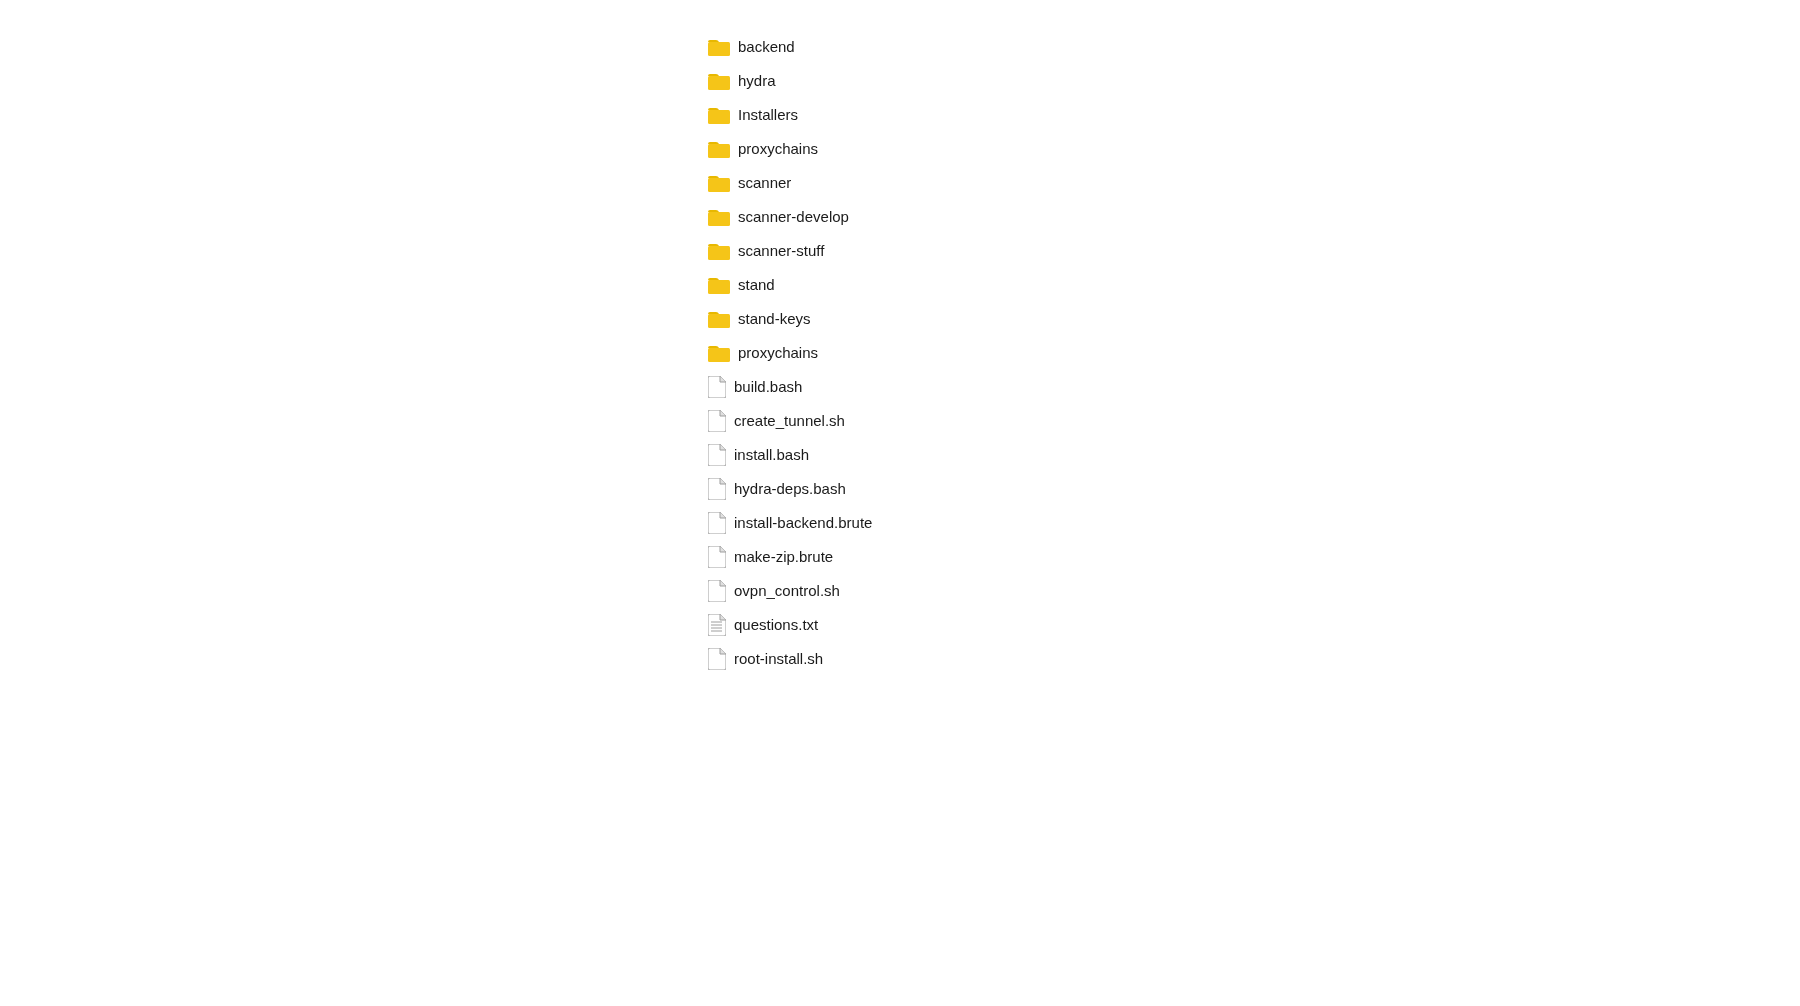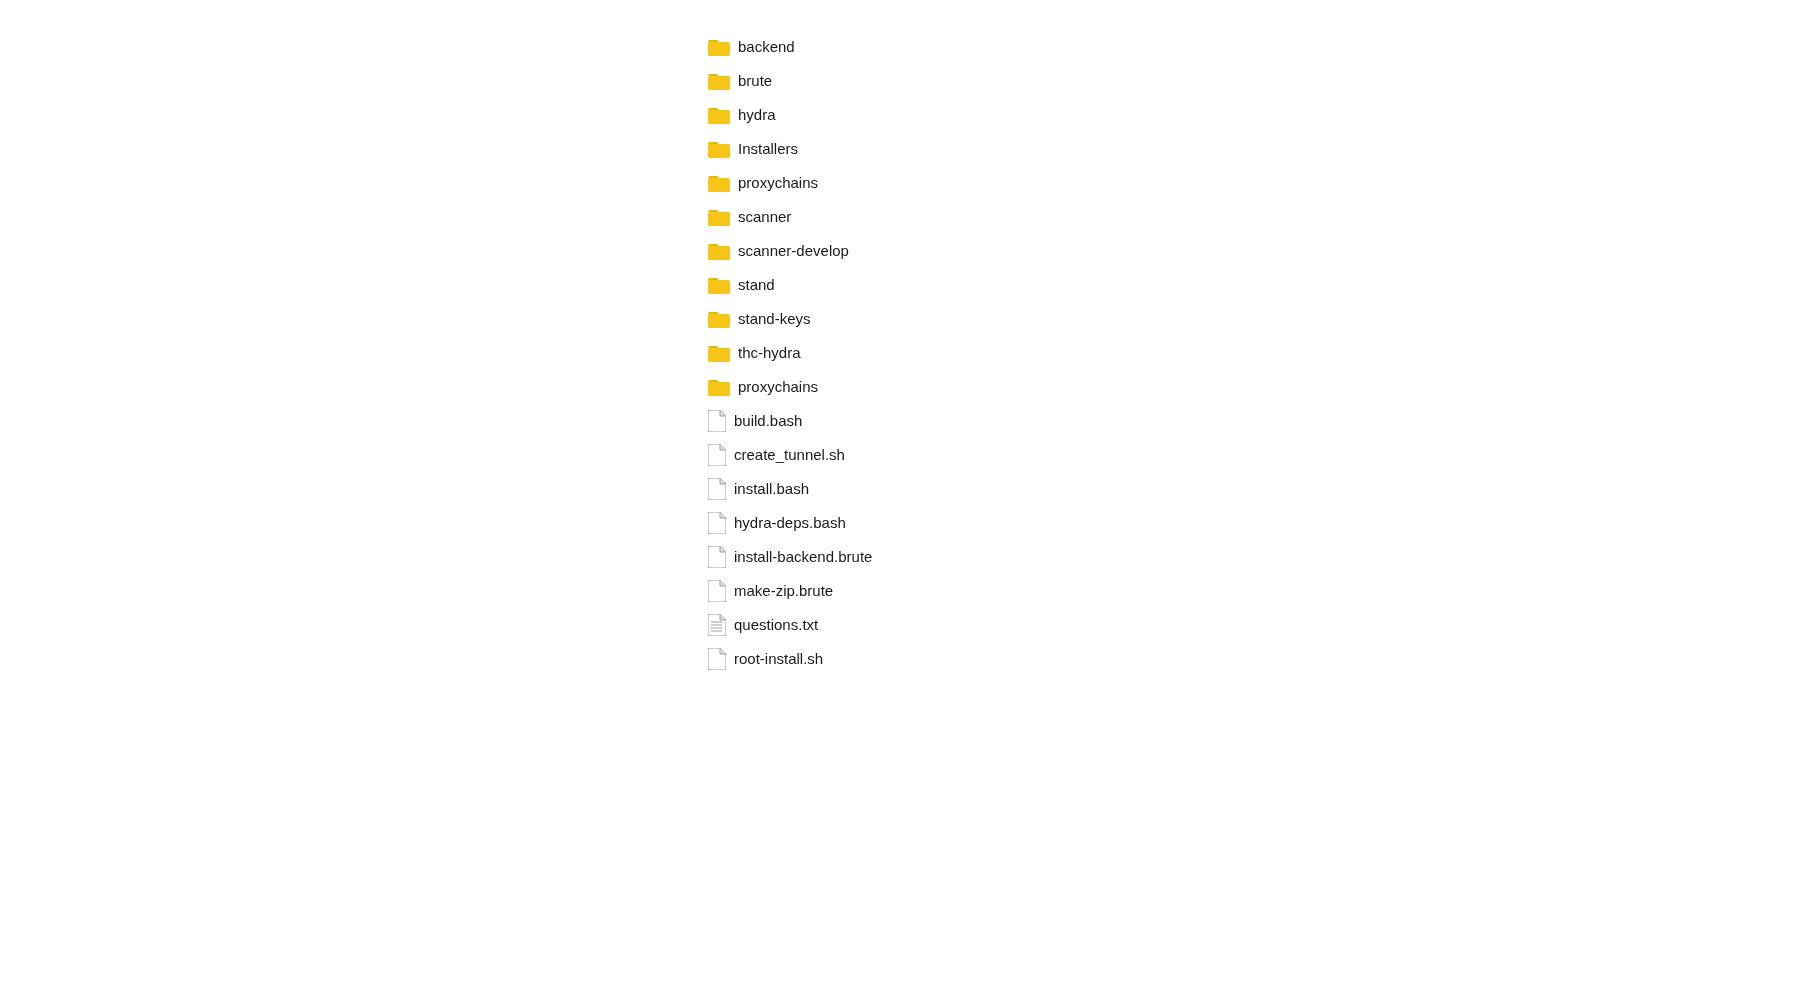--- a/index.html
+++ b/index.html
@@ -77,27 +77,20 @@
           <rect x="0" y="4" width="22" height="14" rx="1.5" fill="#F5C518"></rect>
           <path d="M0 4 Q0 2 2 2 L8 2 Q10 2 11 4 Z" fill="#E8B800"></path>
         </svg></span>
       <span class="item-label">backend</span>
     </div>
     <div class="file-item">
       <span class="folder-icon"><svg width="22" height="18" viewBox="0 0 22 18" fill="none">
           <rect x="0" y="4" width="22" height="14" rx="1.5" fill="#F5C518"></rect>
           <path d="M0 4 Q0 2 2 2 L8 2 Q10 2 11 4 Z" fill="#E8B800"></path>
         </svg></span>
-      <span class="item-label">brute</span>
-    </div>
-    <div class="file-item">
-      <span class="folder-icon"><svg width="22" height="18" viewBox="0 0 22 18" fill="none">
-          <rect x="0" y="4" width="22" height="14" rx="1.5" fill="#F5C518"></rect>
-          <path d="M0 4 Q0 2 2 2 L8 2 Q10 2 11 4 Z" fill="#E8B800"></path>
-        </svg></span>
       <span class="item-label">hydra</span>
     </div>
     <div class="file-item">
       <span class="folder-icon"><svg width="22" height="18" viewBox="0 0 22 18" fill="none">
           <rect x="0" y="4" width="22" height="14" rx="1.5" fill="#F5C518"></rect>
           <path d="M0 4 Q0 2 2 2 L8 2 Q10 2 11 4 Z" fill="#E8B800"></path>
         </svg></span>
       <span class="item-label">Installers</span>
     </div>
     <div class="file-item">
@@ -119,41 +112,41 @@
           <rect x="0" y="4" width="22" height="14" rx="1.5" fill="#F5C518"></rect>
           <path d="M0 4 Q0 2 2 2 L8 2 Q10 2 11 4 Z" fill="#E8B800"></path>
         </svg></span>
       <span class="item-label">scanner-develop</span>
     </div>
     <div class="file-item">
       <span class="folder-icon"><svg width="22" height="18" viewBox="0 0 22 18" fill="none">
           <rect x="0" y="4" width="22" height="14" rx="1.5" fill="#F5C518"></rect>
           <path d="M0 4 Q0 2 2 2 L8 2 Q10 2 11 4 Z" fill="#E8B800"></path>
         </svg></span>
+      <span class="item-label">scanner-stuff</span>
+    </div>
+    <div class="file-item">
+      <span class="folder-icon"><svg width="22" height="18" viewBox="0 0 22 18" fill="none">
+          <rect x="0" y="4" width="22" height="14" rx="1.5" fill="#F5C518"></rect>
+          <path d="M0 4 Q0 2 2 2 L8 2 Q10 2 11 4 Z" fill="#E8B800"></path>
+        </svg></span>
       <span class="item-label">stand</span>
     </div>
     <div class="file-item">
       <span class="folder-icon"><svg width="22" height="18" viewBox="0 0 22 18" fill="none">
           <rect x="0" y="4" width="22" height="14" rx="1.5" fill="#F5C518"></rect>
           <path d="M0 4 Q0 2 2 2 L8 2 Q10 2 11 4 Z" fill="#E8B800"></path>
         </svg></span>
       <span class="item-label">stand-keys</span>
     </div>
     <div class="file-item">
       <span class="folder-icon"><svg width="22" height="18" viewBox="0 0 22 18" fill="none">
           <rect x="0" y="4" width="22" height="14" rx="1.5" fill="#F5C518"></rect>
           <path d="M0 4 Q0 2 2 2 L8 2 Q10 2 11 4 Z" fill="#E8B800"></path>
         </svg></span>
-      <span class="item-label">thc-hydra</span>
-    </div>
-    <div class="file-item">
-      <span class="folder-icon"><svg width="22" height="18" viewBox="0 0 22 18" fill="none">
-          <rect x="0" y="4" width="22" height="14" rx="1.5" fill="#F5C518"></rect>
-          <path d="M0 4 Q0 2 2 2 L8 2 Q10 2 11 4 Z" fill="#E8B800"></path>
-        </svg></span>
       <span class="item-label">proxychains</span>
     </div>
     <div class="file-item">
       <span class="file-icon"><svg width="18" height="22" viewBox="0 0 18 22" fill="none">
           <path d="M2 0 L12 0 L18 6 L18 20 Q18 22 16 22 L2 22 Q0 22 0 20 L0 2 Q0 0 2 0 Z" fill="#ffffff" stroke="#9e9e9e" stroke-width="1"></path>
           <path d="M12 0 L12 6 L18 6" fill="#e0e0e0" stroke="#9e9e9e" stroke-width="1"></path>
         </svg></span>
       <span class="item-label">build.bash</span>
     </div>
     <div class="file-item">
@@ -183,20 +176,27 @@
           <path d="M12 0 L12 6 L18 6" fill="#e0e0e0" stroke="#9e9e9e" stroke-width="1"></path>
         </svg></span>
       <span class="item-label">install-backend.brute</span>
     </div>
     <div class="file-item">
       <span class="file-icon"><svg width="18" height="22" viewBox="0 0 18 22" fill="none">
           <path d="M2 0 L12 0 L18 6 L18 20 Q18 22 16 22 L2 22 Q0 22 0 20 L0 2 Q0 0 2 0 Z" fill="#ffffff" stroke="#9e9e9e" stroke-width="1"></path>
           <path d="M12 0 L12 6 L18 6" fill="#e0e0e0" stroke="#9e9e9e" stroke-width="1"></path>
         </svg></span>
       <span class="item-label">make-zip.brute</span>
+    </div>
+    <div class="file-item">
+      <span class="file-icon"><svg width="18" height="22" viewBox="0 0 18 22" fill="none">
+          <path d="M2 0 L12 0 L18 6 L18 20 Q18 22 16 22 L2 22 Q0 22 0 20 L0 2 Q0 0 2 0 Z" fill="#ffffff" stroke="#9e9e9e" stroke-width="1"></path>
+          <path d="M12 0 L12 6 L18 6" fill="#e0e0e0" stroke="#9e9e9e" stroke-width="1"></path>
+        </svg></span>
+      <span class="item-label">ovpn_control.sh</span>
     </div>
     <div class="file-item">
       <span class="file-text-icon"><svg width="18" height="22" viewBox="0 0 18 22" fill="none">
           <path d="M2 0 L12 0 L18 6 L18 20 Q18 22 16 22 L2 22 Q0 22 0 20 L0 2 Q0 0 2 0 Z" fill="#ffffff" stroke="#9e9e9e" stroke-width="1"></path>
           <path d="M12 0 L12 6 L18 6" fill="#e0e0e0" stroke="#9e9e9e" stroke-width="1"></path>
           <line x1="3" y1="8" x2="14" y2="8" stroke="#9e9e9e" stroke-width="1"></line>
           <line x1="3" y1="11" x2="14" y2="11" stroke="#9e9e9e" stroke-width="1"></line>
           <line x1="3" y1="14" x2="14" y2="14" stroke="#9e9e9e" stroke-width="1"></line>
           <line x1="3" y1="17" x2="14" y2="17" stroke="#9e9e9e" stroke-width="1"></line>
         </svg></span>

